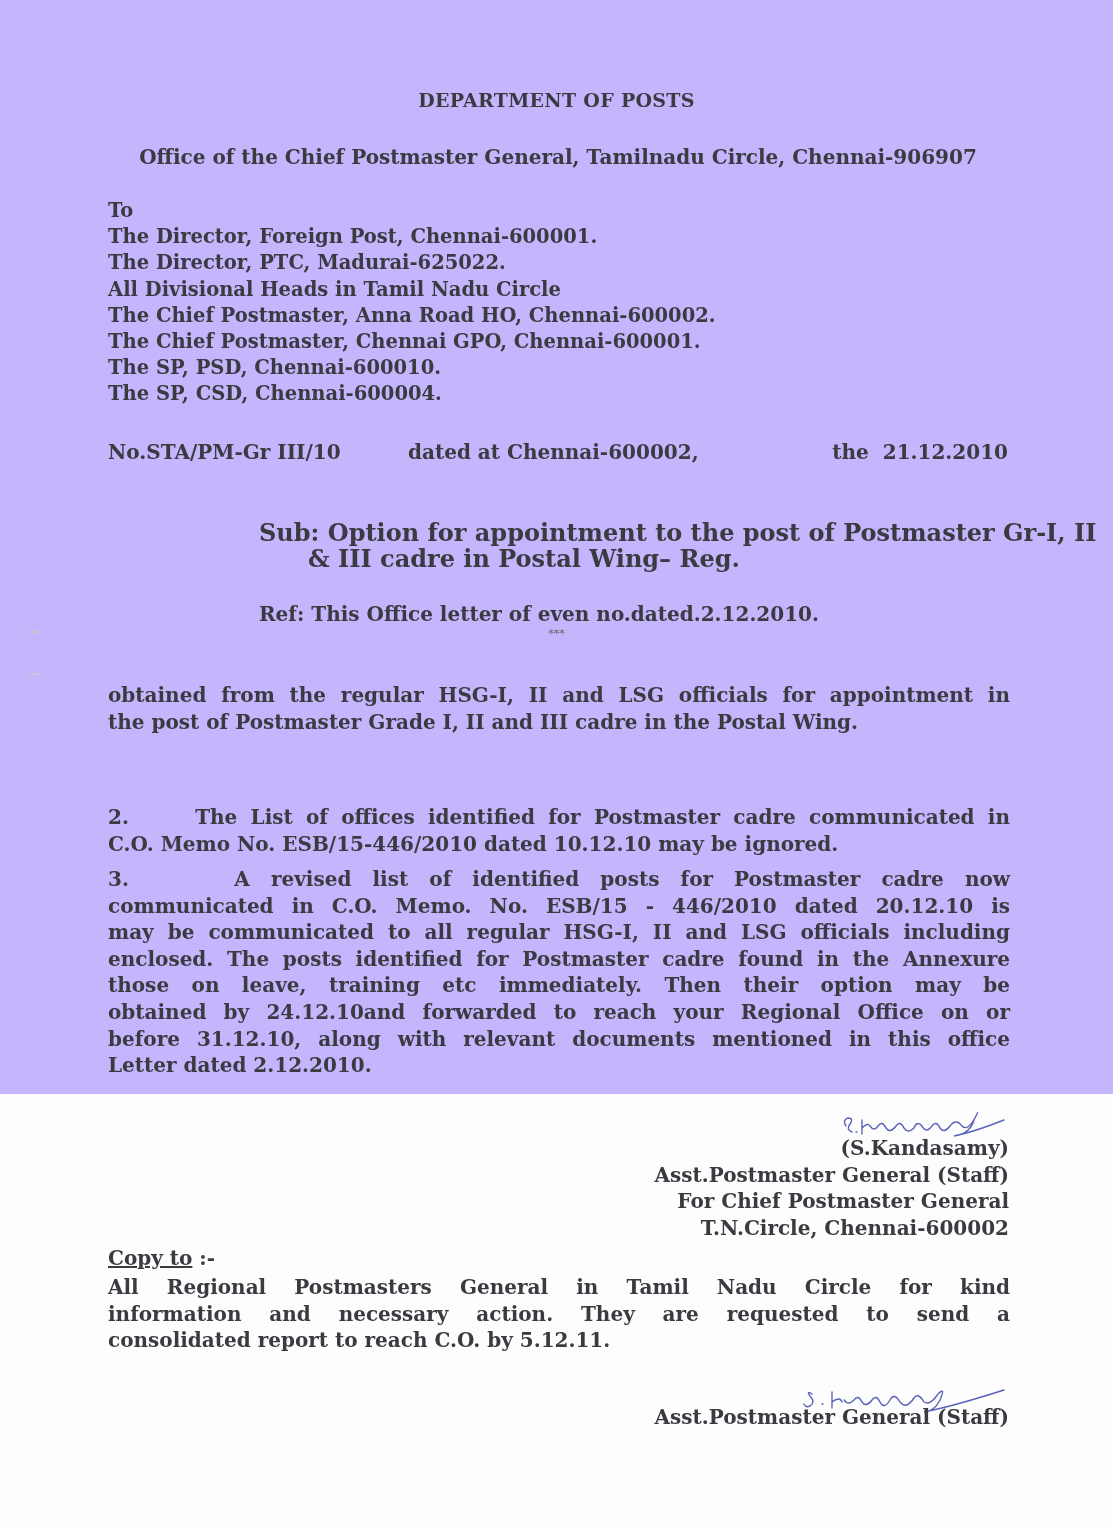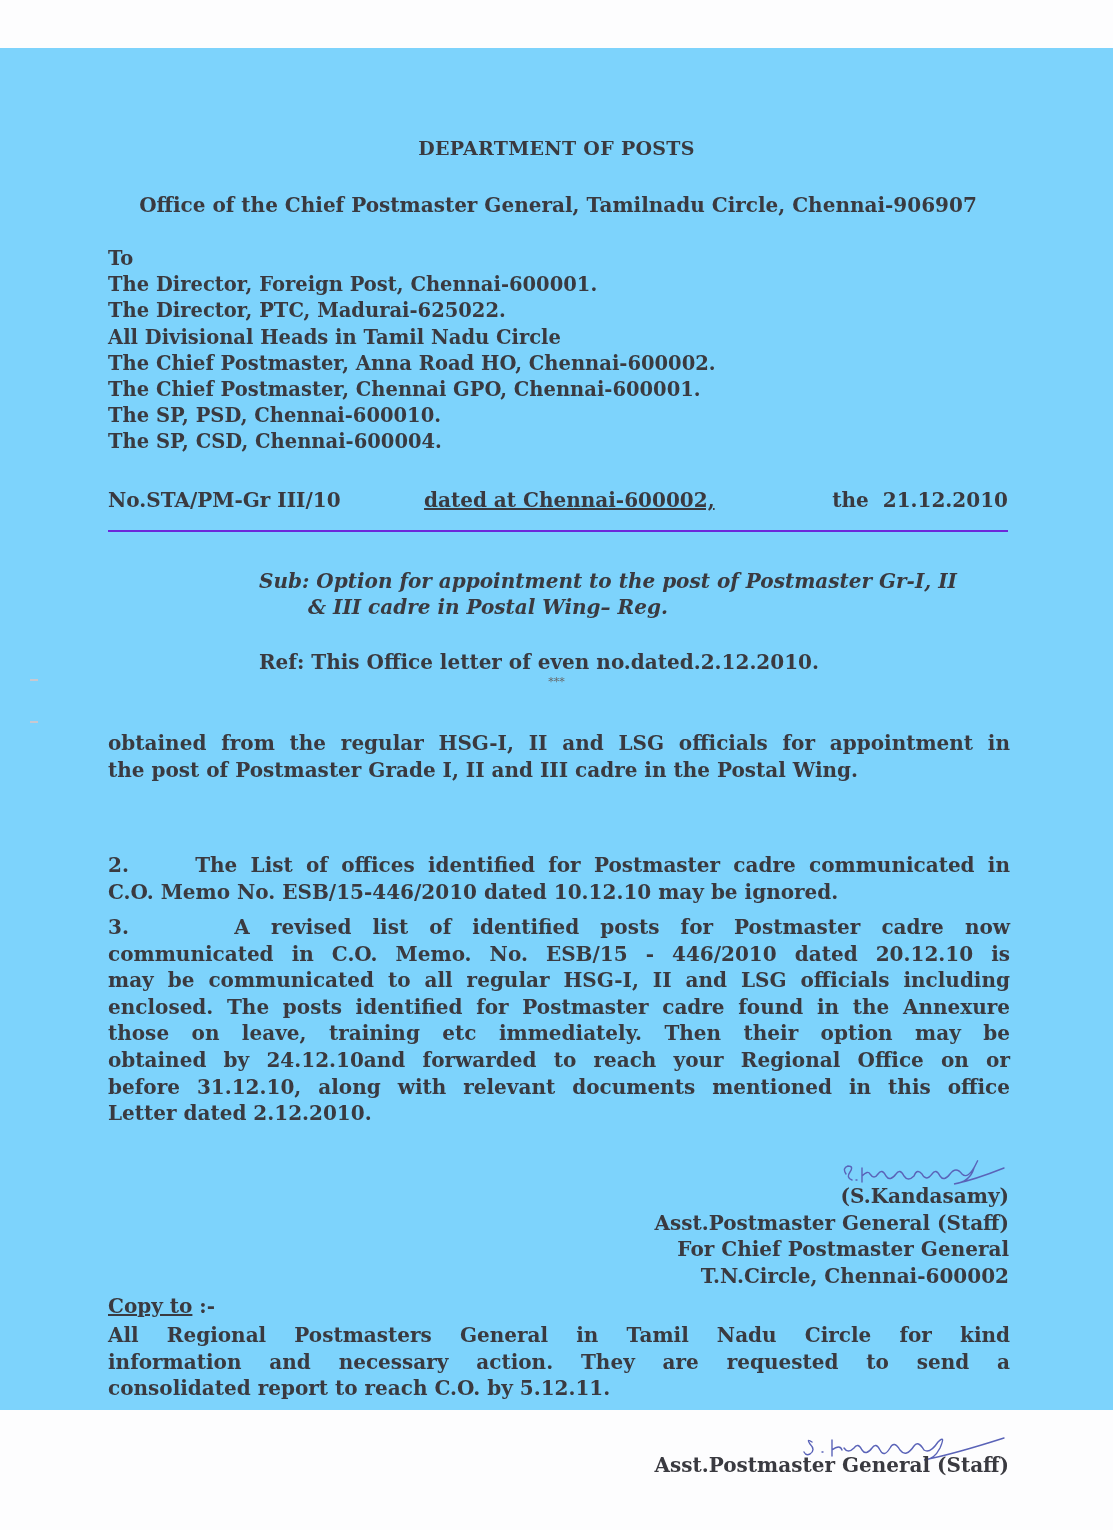--- a/index.html
+++ b/index.html
@@ -13,51 +13,50 @@
       position: relative;
       overflow: hidden;
       font-family: "DejaVu Serif", serif;
       color: #3a3a40;
       font-weight: bold;
     }
     .page {
       position: absolute;
       left: 0; top: 0;
       width: 1113px;
-      height: 1362px;
-      background: #7dd3fc;
-      margin-top: 48px;
+      height: 1094px;
+      background: #c4b5fd;
     }
     .abs { position: absolute; white-space: nowrap; }
     .heading {
       left: 0; width: 1113px; text-align: center;
       top: 89px; font-size: 19px; letter-spacing: 0.3px;
     }
     .office {
       left: 108px; width: 900px; text-align: center;
       top: 145px; font-size: 20px;
     }
     .to-block {
       left: 108px; top: 198px;
       font-size: 19.5px; line-height: 26.2px;
     }
     .to-block div { white-space: nowrap; }
     .refline {
       left: 108px; top: 440px; width: 900px;
       font-size: 20px;
-      border-bottom: 2px solid #6d28d9;
+      border-bottom: 2px solid #c4b5fd;
       height: 24px;
       padding-bottom: 18px;
     }
     .refline span { position: absolute; top: 0; }
     .ref-no { left: 0; }
-    .ref-dated { left: 316px; text-decoration: underline; }
+    .ref-dated { left: 300px; }
     .ref-date { right: 0; }
     .subject {
-      left: 259px; top: 520px; font-size: 20px; line-height: 26px; font-style: italic;
+      left: 259px; top: 520px; font-size: 24px; line-height: 26px;
     }
     .subject .indent { padding-left: 49px; }
     .refnote {
       left: 259px; top: 602px; font-size: 20px;
     }
     .stars {
       left: 0; width: 1113px; text-align: center; top: 627px;
       font-size: 11px; font-weight: normal; color: #666;
     }
     .para {

